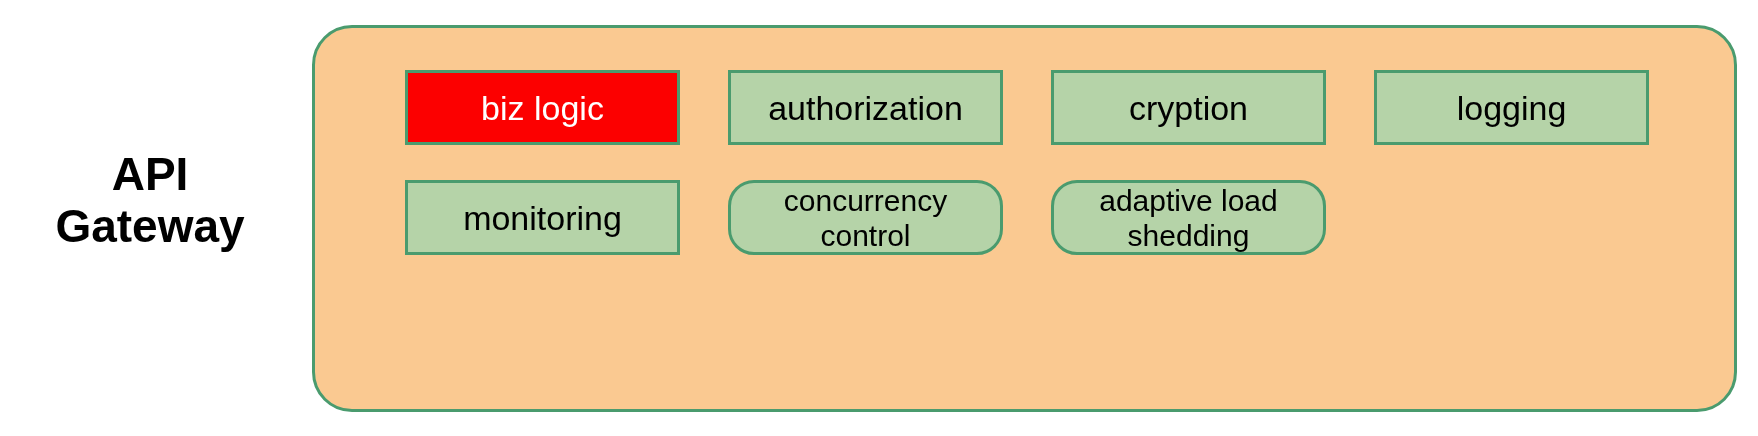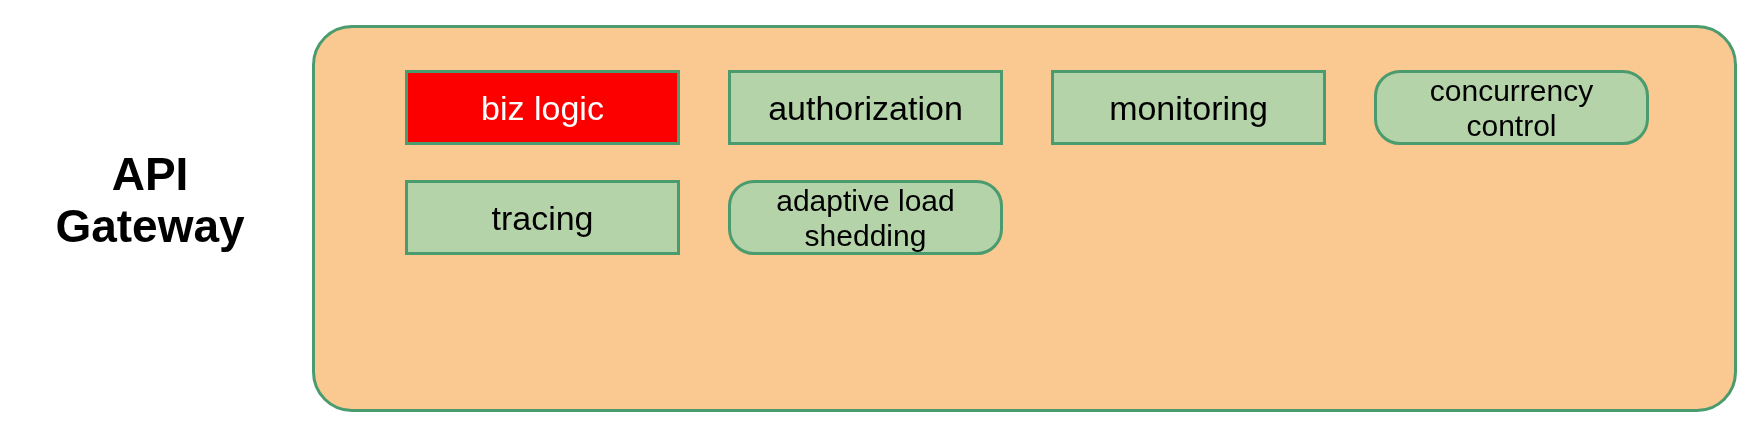--- a/index.html
+++ b/index.html
@@ -95,23 +95,24 @@
 <div id="stage">
 
   <div id="gateway-label">API
 Gateway</div>
 
   <div id="gateway-container">
 
     <div id="capability-grid">
         <div class="cap-box highlight">biz logic</div>
         <div class="cap-box">authorization</div>
+        <div class="cap-box">cryption</div>
+        <div class="cap-box">logging</div>
         <div class="cap-box">monitoring</div>
         <div class="cap-box wrapped">concurrency
 control</div>
-        <div class="cap-box">tracing</div>
         <div class="cap-box wrapped">adaptive load
 shedding</div>
       </div>
 
   </div>
 
 </div>
 
 </body></html>

